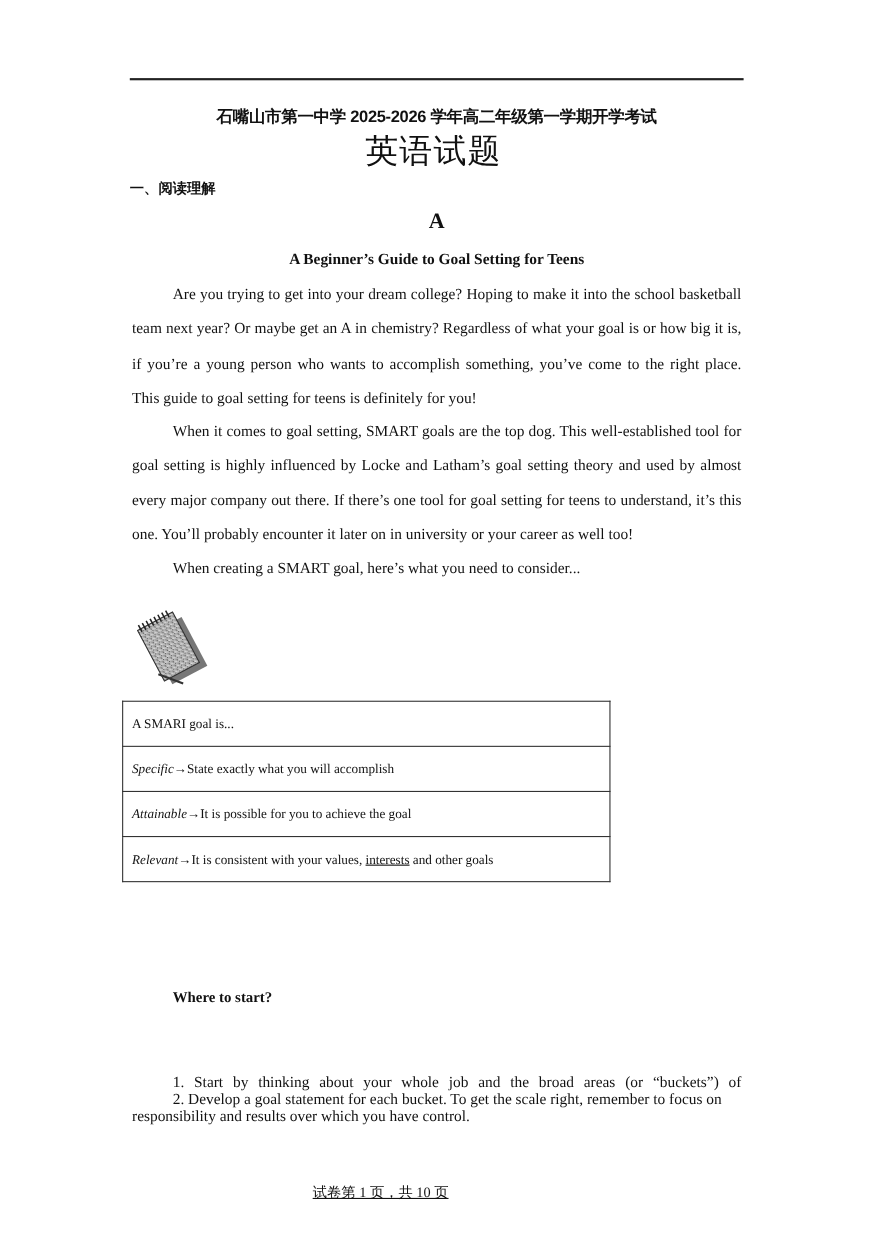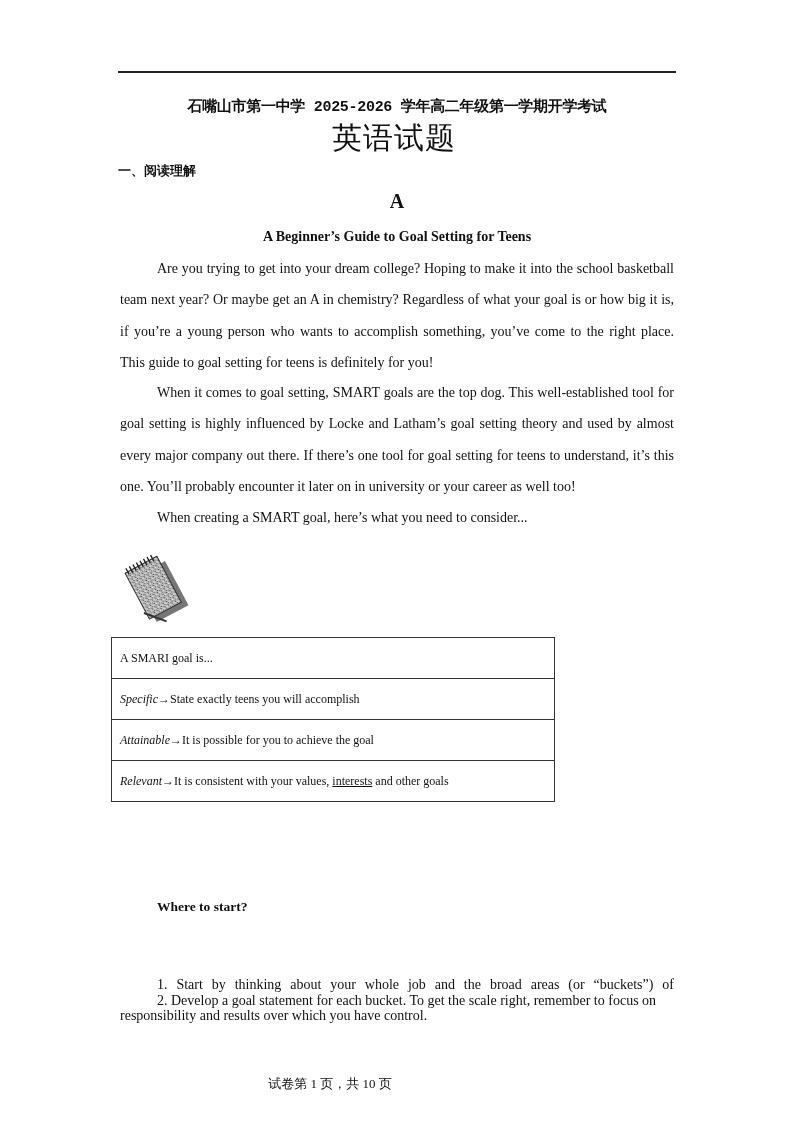--- a/index.html
+++ b/index.html
@@ -22,21 +22,21 @@
     width: 558px;
     height: 0;
     border-top: 2px solid #222;
   }
   .exam-title {
     position: absolute;
     left: 0;
     width: 794px;
     top: 97px;
     text-align: center;
-    font-family: Liberation Mono, monospace;
+    font-family: Liberation Sans, sans-serif;
     font-weight: bold;
     font-size: 15px;
     letter-spacing: -0.3px;
   }
   .subject-title {
     position: absolute;
     left: 0;
     width: 788px;
     top: 118px;
     text-align: center;
@@ -112,25 +112,26 @@
     position: absolute;
     left: 157px;
     top: 899px;
     font-weight: bold;
     font-size: 13.5px;
   }
   .p4 { top: 923px; margin-top: 46px; }
   .p5 { top: 985px; }
   .page-footer {
     position: absolute;
-    left: 0;
+    left: 16px;
     width: 660px;
     top: 1075px;
     text-align: center;
     font-size: 13px;
+    text-decoration: underline;
   }
 </style>
 </head>
 <body>
 
 <div class="header-rule"></div>
 
 <div class="exam-title">石嘴山市第一中学 2025-2026 学年高二年级第一学期开学考试</div>
 <div class="subject-title">英语试题</div>
 
@@ -171,21 +172,21 @@
     </g>
   </svg>
 </div>
 
 <table class="smart-table">
   <tbody>
     <tr>
       <td>A SMARI goal is...</td>
     </tr>
     <tr>
-      <td><em>Specific</em><span>→</span><span>State exactly teens you will accomplish</span></td>
+      <td><em>Specific</em><span>→</span><span>State exactly what you will accomplish</span></td>
     </tr>
     <tr>
       <td><em>Attainable</em><span>→</span><span>It is possible for you to achieve the goal</span></td>
     </tr>
     <tr>
       <td><em>Relevant</em><span>→</span><span>It is consistent with your values, </span><u>interests</u><span> and other goals</span></td>
     </tr>
   </tbody>
 </table>
 

